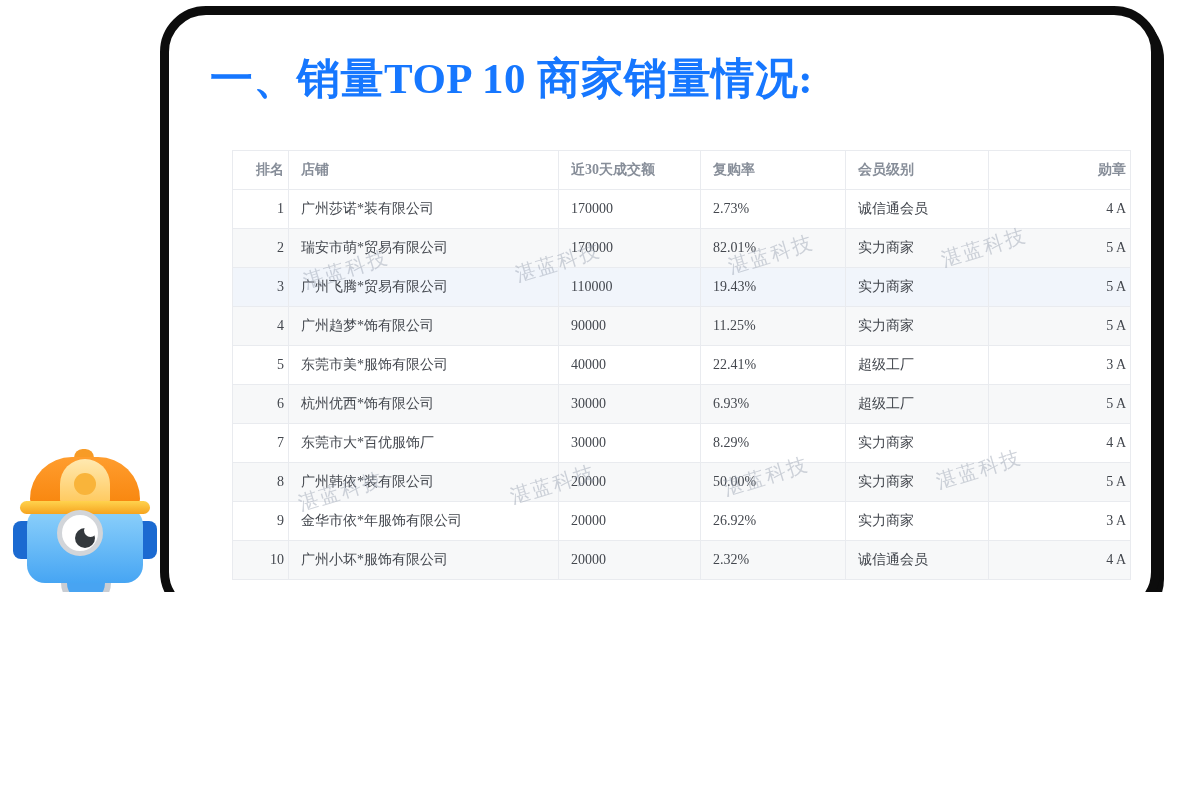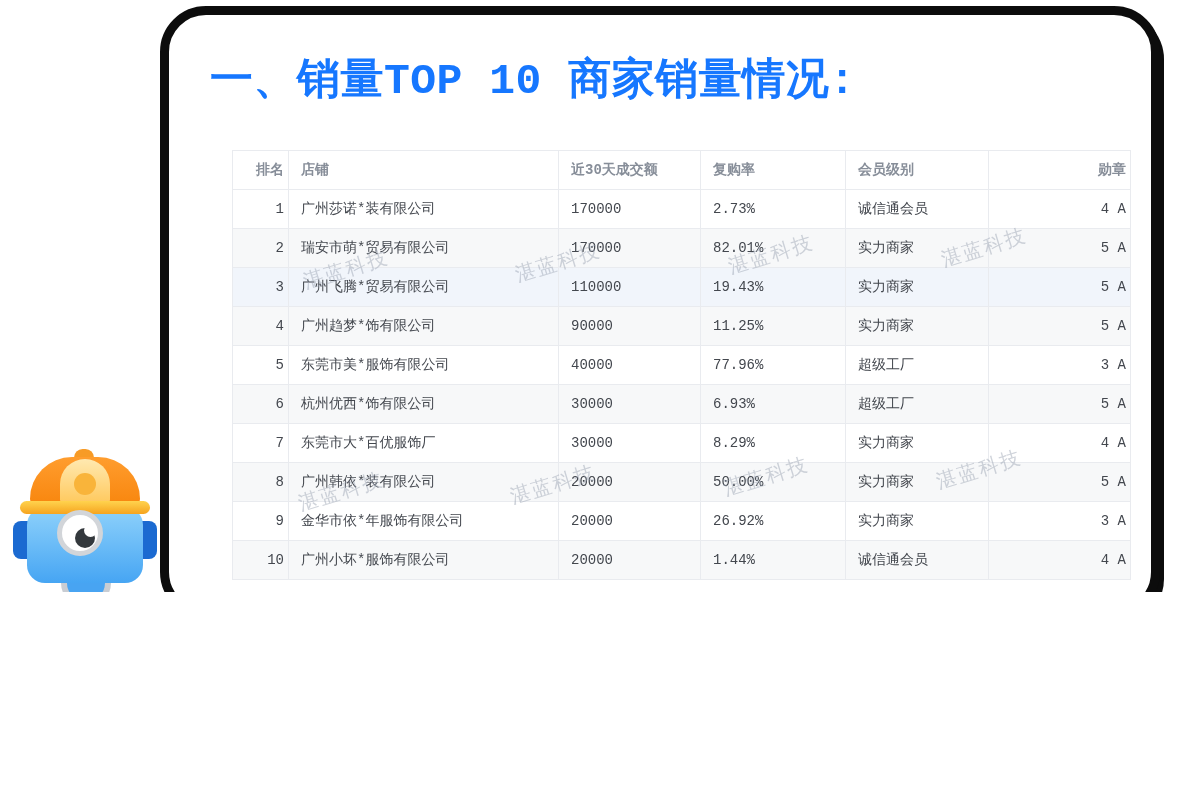--- a/index.html
+++ b/index.html
@@ -3,21 +3,21 @@
 <meta charset="utf-8">
 <style>
   * { box-sizing: border-box; margin: 0; padding: 0; }
   html,body { background:#fff; }
   .page {
     position: relative;
     width: 1186px;
     height: 592px;
     background: #ffffff;
     overflow: hidden;
-    font-family: Liberation Mono, monospace;
+    font-family: Liberation Serif, serif;
     padding-left: 16px;
   }
   
   .card {
     position: absolute;
     left: 160px; top: 6px;
     width: 1000px; height: 612px;
     background: #ffffff;
     border: 9px solid #0c0c0c;
     border-radius: 46px;
@@ -174,21 +174,21 @@
           <td>广州趋梦*饰有限公司</td>
           <td>90000</td>
           <td>11.25%</td>
           <td>实力商家</td>
           <td class="al-center">5 A</td>
         </tr>
         <tr>
           <td class="al-center">5</td>
           <td>东莞市美*服饰有限公司</td>
           <td>40000</td>
-          <td>77.96%</td>
+          <td>22.41%</td>
           <td>超级工厂</td>
           <td class="al-center">3 A</td>
         </tr>
         <tr>
           <td class="al-center">6</td>
           <td>杭州优西*饰有限公司</td>
           <td>30000</td>
           <td>6.93%</td>
           <td>超级工厂</td>
           <td class="al-center">5 A</td>
@@ -214,21 +214,21 @@
           <td>金华市依*年服饰有限公司</td>
           <td>20000</td>
           <td>26.92%</td>
           <td>实力商家</td>
           <td class="al-center">3 A</td>
         </tr>
         <tr>
           <td class="al-center">10</td>
           <td>广州小坏*服饰有限公司</td>
           <td>20000</td>
-          <td>1.44%</td>
+          <td>2.32%</td>
           <td>诚信通会员</td>
           <td class="al-center">4 A</td>
         </tr>
       </tbody>
   </table>
 
   <div id="watermark-layer">
       <div class="watermark" style="left: 302px; top: 256px;">湛蓝科技</div>
       <div class="watermark" style="left: 514px; top: 249px;">湛蓝科技</div>
       <div class="watermark" style="left: 727px; top: 241px;">湛蓝科技</div>

